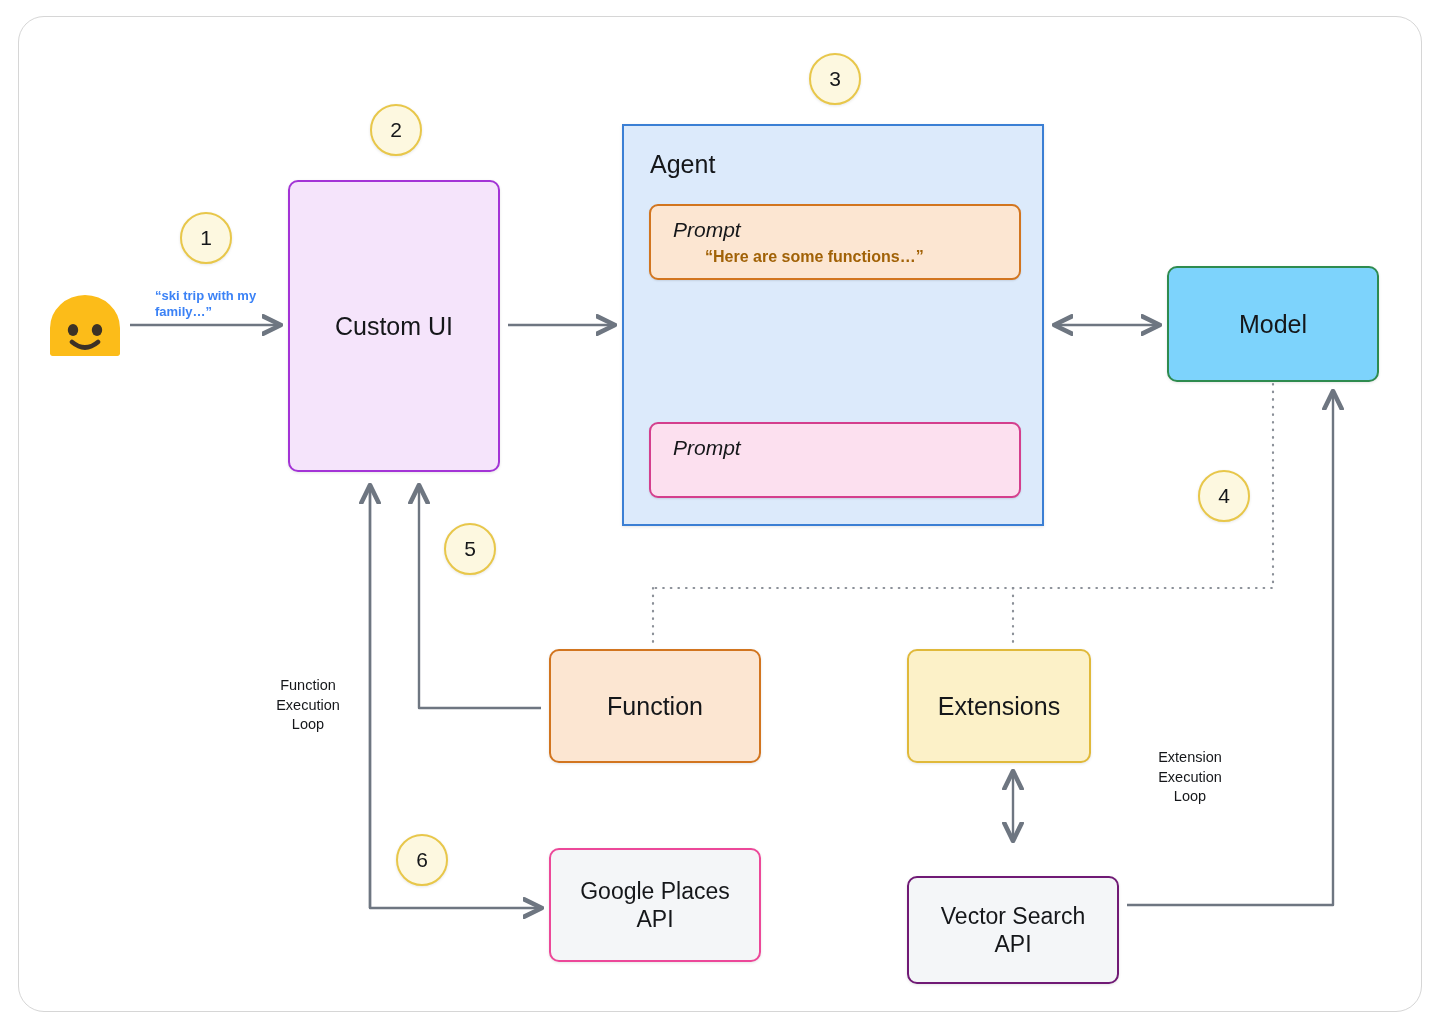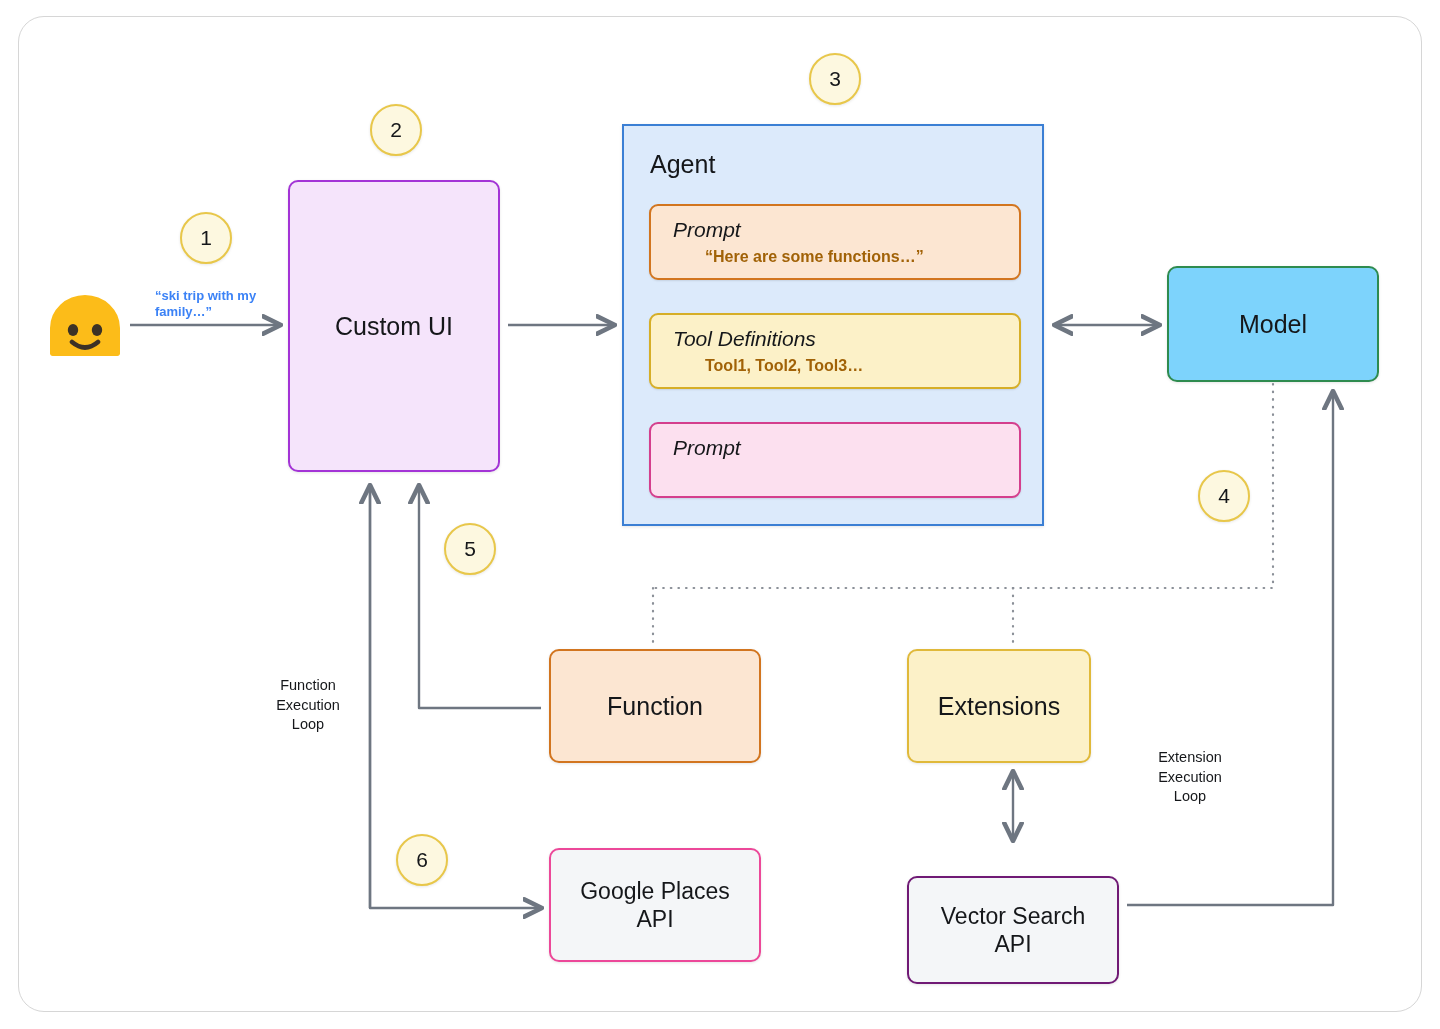--- a/index.html
+++ b/index.html
@@ -232,24 +232,20 @@
   </div>
 
   <div class="node" id="agent">
     <div class="agent-title">Agent</div>
 
     <div class="inner-box" id="prompt-functions">
       <div class="inner-title">Prompt</div>
       <div class="inner-sub">“Here are some functions…”</div>
     </div>
 
-    <div class="inner-box" id="tool-definitions">
-      <div class="inner-title">Tool Definitions</div>
-      <div class="inner-sub">Tool1, Tool2, Tool3…</div>
-    </div>
 
     <div class="inner-box" id="prompt-history">
       <div class="inner-title">Prompt</div>
     </div>
   </div>
 
   <div class="node" id="model">
     <span>Model</span>
   </div>
 

